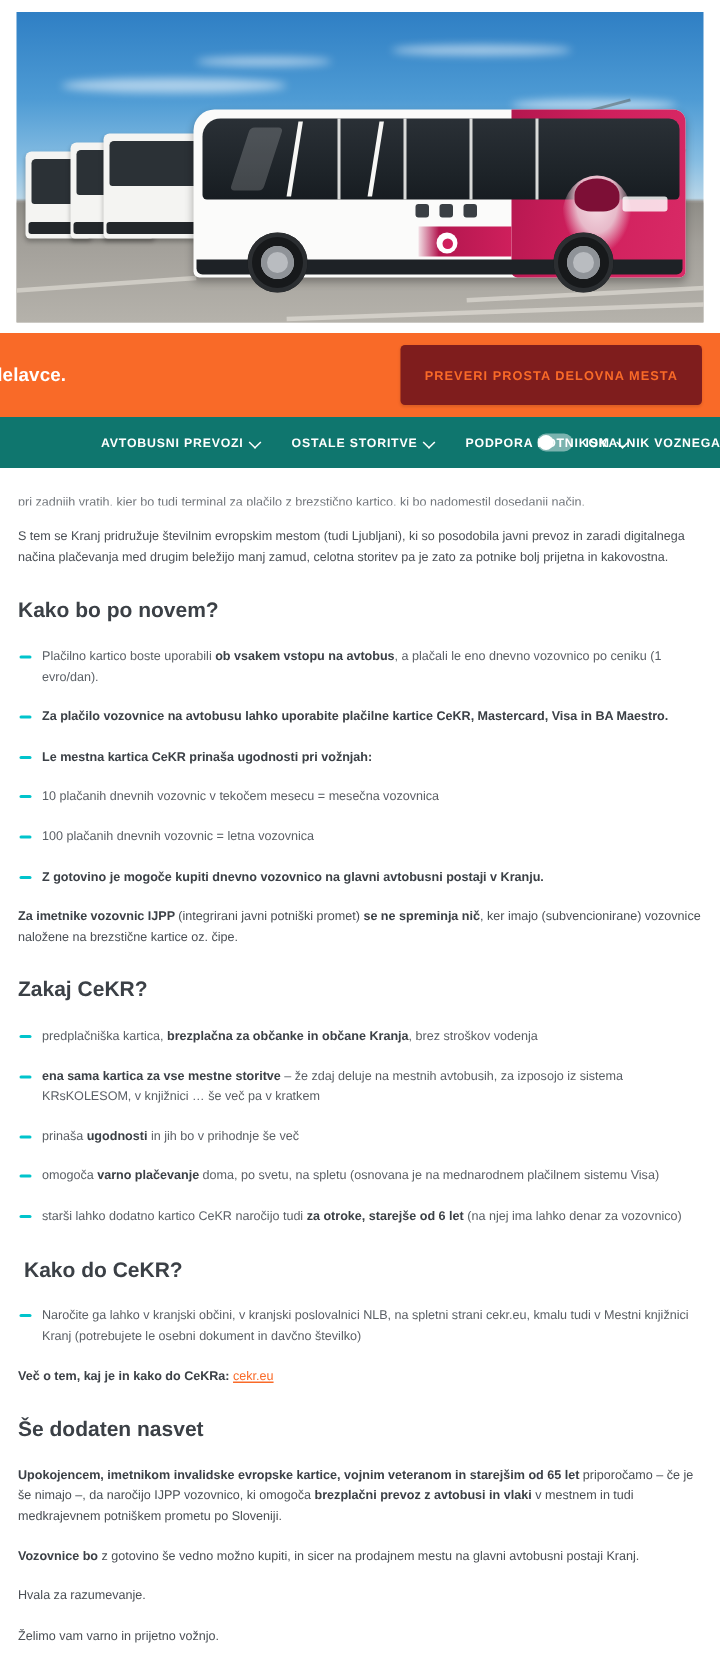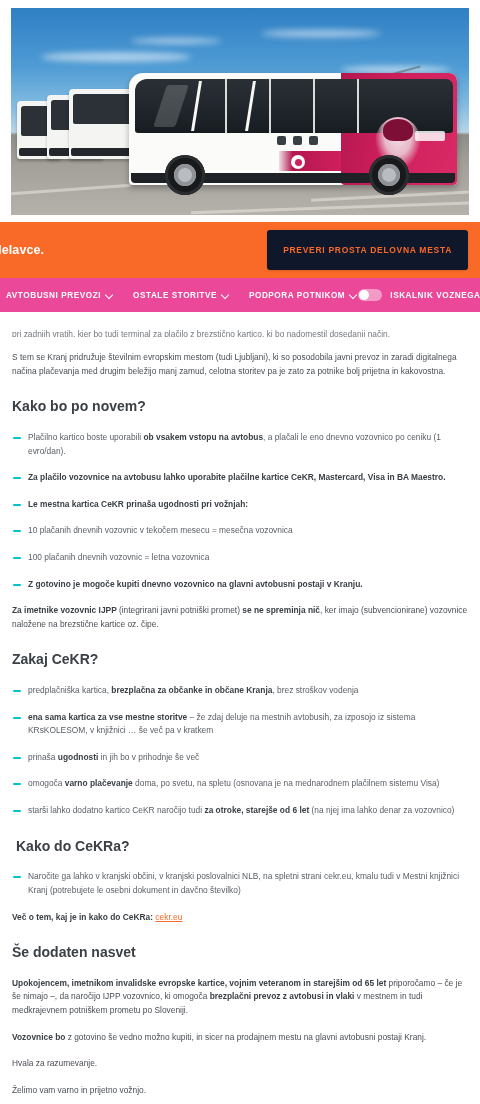--- a/index.html
+++ b/index.html
@@ -137,42 +137,43 @@
   }
   .orange-text {
     color: #ffffff;
     font-size: 12.5px;
     font-weight: 700;
     letter-spacing: .1px;
     white-space: nowrap;
     margin-left: -6px;
   }
   .cta-btn {
-    background: #0f172a;
+    background: #7f1d1d;
     color: #f96a28;
     border: none;
     border-radius: 3px;
     font-family: "Liberation Sans", sans-serif;
     font-size: 8.5px;
     font-weight: 700;
     letter-spacing: .7px;
     padding: 15px 16px;
     white-space: nowrap;
     cursor: pointer;
     box-shadow: 0 1px 2px rgba(0,0,0,.12);
   }
 
   
   .nav {
     position: relative;
     height: 34px;
-    background: #ec4899;
+    background: #0f766e;
     display: flex; align-items: center;
     padding-left: 8px;
     overflow: hidden;
+    justify-content: center;
   }
   .nav-items { display: flex; align-items: center; gap: 20px; margin-left: -2px; }
   .nav-item {
     display: flex; align-items: center; gap: 5px;
     color: #ffffff;
     font-size: 8.2px;
     font-weight: 700;
     letter-spacing: .55px;
     white-space: nowrap;
     cursor: pointer;
@@ -361,21 +362,21 @@
     <h3 class="sub">Zakaj CeKR?</h3>
 
     <ul class="dash" id="list2">
         <li><span>predplačniška kartica, </span><b>brezplačna za občanke in občane Kranja</b><span>, brez stroškov vodenja</span></li>
         <li><b>ena sama kartica za vse mestne storitve</b><span> – že zdaj deluje na mestnih avtobusih, za izposojo iz sistema KRsKOLESOM, v knjižnici … še več pa v kratkem</span></li>
         <li><span>prinaša </span><b>ugodnosti</b><span> in jih bo v prihodnje še več</span></li>
         <li><span>omogoča </span><b>varno plačevanje</b><span> doma, po svetu, na spletu (osnovana je na mednarodnem plačilnem sistemu Visa)</span></li>
         <li><span>starši lahko dodatno kartico CeKR naročijo tudi </span><b>za otroke, starejše od 6 let</b><span> (na njej ima lahko denar za vozovnico)</span></li>
       </ul>
 
-    <h3 class="sub indent">Kako do CeKRa?</h3>
+    <h3 class="sub indent">Kako do CeKR?</h3>
 
     <ul class="dash" id="list3">
         <li><span>Naročite ga lahko v kranjski občini, v kranjski poslovalnici NLB, na spletni strani cekr.eu, kmalu tudi v Mestni knjižnici Kranj (potrebujete le osebni dokument in davčno številko)</span></li>
       </ul>
 
     <p class="para">
       <b>Več o tem, kaj je in kako do CeKRa: </b><span class="link">cekr.eu</span>
     </p>
 
     <h3 class="sub">Še dodaten nasvet</h3>

